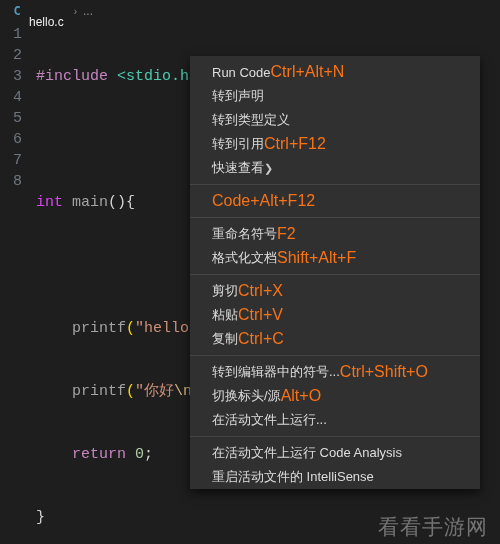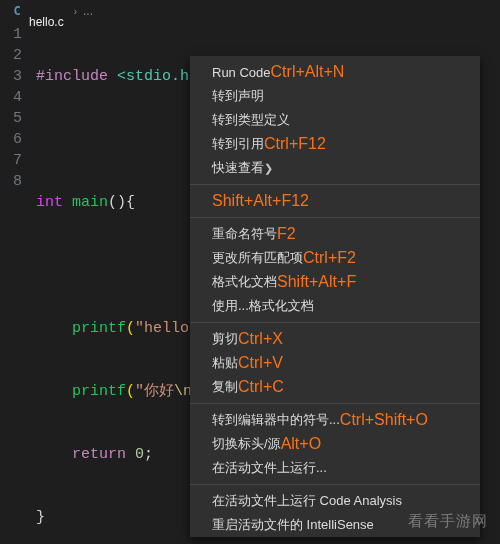--- a/index.html
+++ b/index.html
@@ -57,21 +57,21 @@
   .code {
     flex: 1;
     color: #d4d4d4;
     white-space: pre;
   }
   .code .line { height: 21px; }
 
   .tok-magenta { color: #c586c0; font-family: Liberation Mono, monospace; }
   .tok-green   { color: #4ec9b0; }
   .tok-blue    { color: #d946ef; }
-  .tok-func    { color: #22c55e; }
+  .tok-func    { color: #a3a3a3; }
   .tok-string  { color: #ce9178; }
   .tok-escape  { color: #d7ba7d; }
   .tok-number  { color: #b5cea8; }
   .tok-white   { color: #d4d4d4; }
   .tok-gold    { color: #ffd700; }
 
   
   .menu {
     position: absolute;
     top: 56px;
@@ -94,23 +94,23 @@
   .menu-sep {
     height: 1px;
     background: #454545;
     margin: 4px 0;
   }
 
   
   .watermark {
     position: absolute;
     right: 12px;
-    bottom: 13px;
+    bottom: 3px;
     color: rgba(200,200,200,0.5);
-    font-size: 15px;
+    font-size: 21px;
     font-family: "Microsoft YaHei", sans-serif;
     letter-spacing: 1px;
   }
 </style>
 </head>
 <body>
 
 <div class="tabbar">
   <div class="tab">
     <span class="file-icon">C</span>
@@ -157,38 +157,31 @@
     <div class="menu-item">
       <span>转到引用</span>
       <span class="shortcut">Ctrl+F12</span>
     </div>
     <div class="menu-item">
       <span>快速查看</span>
       <span class="arrow">❯</span>
     </div>
     <div class="menu-sep"></div>
     <div class="menu-item">
-      <span class="shortcut">Shift+Alt+F12</span>
+      <span class="shortcut">Code+Alt+F12</span>
     </div>
     <div class="menu-sep"></div>
     <div class="menu-item">
       <span>重命名符号</span>
       <span class="shortcut">F2</span>
     </div>
     <div class="menu-item">
-      <span>更改所有匹配项</span>
-      <span class="shortcut">Ctrl+F2</span>
-    </div>
-    <div class="menu-item">
       <span>格式化文档</span>
       <span class="shortcut">Shift+Alt+F</span>
     </div>
-    <div class="menu-item">
-      <span>使用...格式化文档</span>
-    </div>
     <div class="menu-sep"></div>
     <div class="menu-item">
       <span>剪切</span>
       <span class="shortcut">Ctrl+X</span>
     </div>
     <div class="menu-item">
       <span>粘贴</span>
       <span class="shortcut">Ctrl+V</span>
     </div>
     <div class="menu-item">

